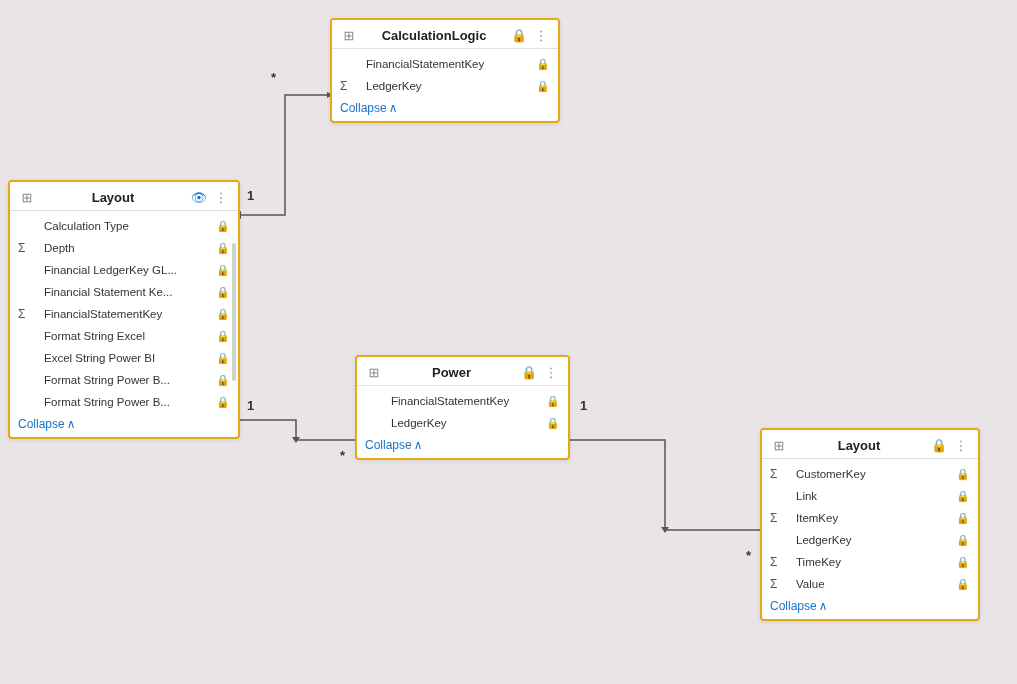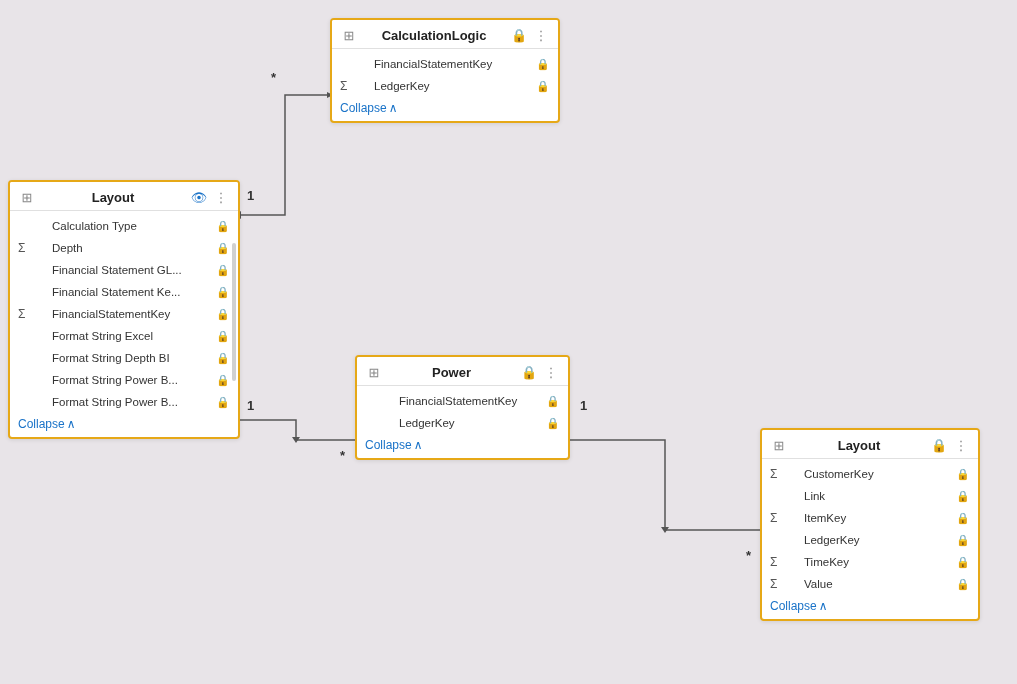--- a/index.html
+++ b/index.html
@@ -68,21 +68,21 @@
     .card-body {
       padding: 4px 0 0 0;
     }
 
     .card-row {
       display: flex;
       align-items: center;
       padding: 2px 8px 2px 8px;
       font-size: 11.5px;
       color: #333;
-      gap: 20px;
+      gap: 12px;
       height: 22px;
     }
 
     .card-row .sigma {
       color: #555;
       font-size: 12px;
       width: 14px;
       display: inline-block;
     }
 
@@ -209,41 +209,41 @@
         <span class="row-label">Calculation Type</span>
         <span class="hide-icon">🔒</span>
       </div>
       <div class="card-row">
         <span class="sigma">Σ</span>
         <span class="row-label">Depth</span>
         <span class="hide-icon">🔒</span>
       </div>
       <div class="card-row">
         <span class="sigma"> </span>
-        <span class="row-label">Financial Statement GL...</span>
+        <span class="row-label">Financial LedgerKey GL...</span>
         <span class="hide-icon">🔒</span>
       </div>
       <div class="card-row">
         <span class="sigma"> </span>
         <span class="row-label">Financial Statement Ke...</span>
         <span class="hide-icon">🔒</span>
       </div>
       <div class="card-row">
         <span class="sigma">Σ</span>
         <span class="row-label">FinancialStatementKey</span>
         <span class="hide-icon">🔒</span>
       </div>
       <div class="card-row">
         <span class="sigma"> </span>
         <span class="row-label">Format String Excel</span>
         <span class="hide-icon">🔒</span>
       </div>
       <div class="card-row">
         <span class="sigma"> </span>
-        <span class="row-label">Format String Depth BI</span>
+        <span class="row-label">Excel String Power BI</span>
         <span class="hide-icon">🔒</span>
       </div>
       <div class="card-row">
         <span class="sigma"> </span>
         <span class="row-label">Format String Power B...</span>
         <span class="hide-icon">🔒</span>
       </div>
       <div class="card-row">
         <span class="sigma"> </span>
         <span class="row-label">Format String Power B...</span>

